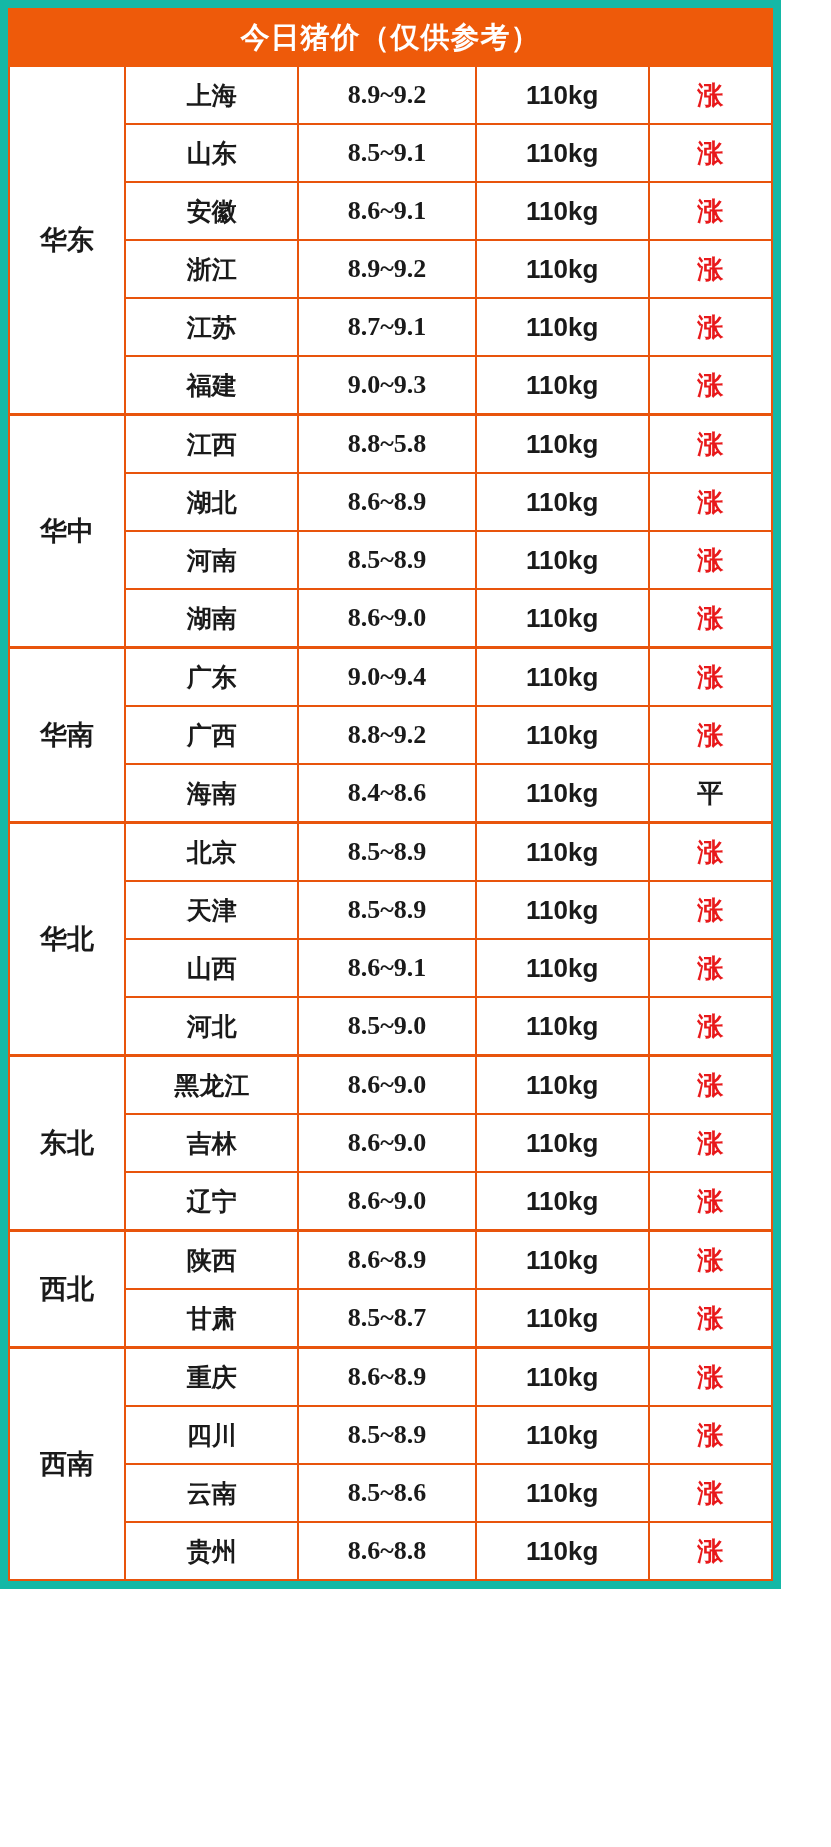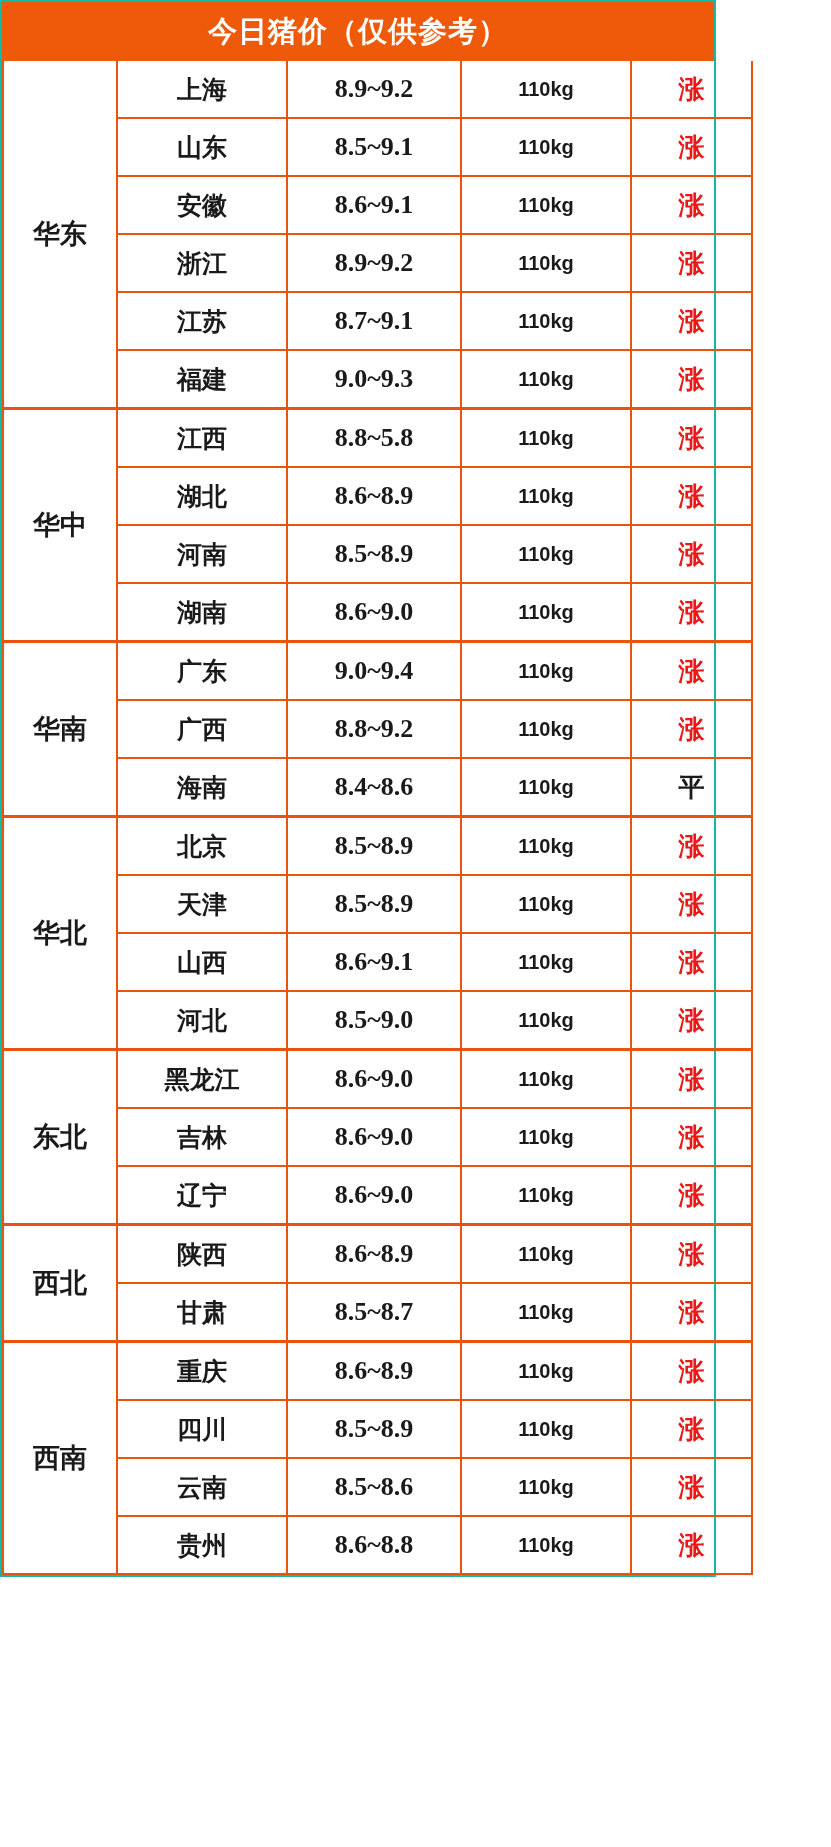--- a/index.html
+++ b/index.html
@@ -5,23 +5,23 @@
   html, body {
     margin: 0;
     padding: 0;
     background: #ffffff;
   }
   body {
     width: 831px;
     font-family: "Liberation Sans", "DejaVu Sans", sans-serif;
   }
   .sheet {
-    width: 716px;
+    width: 781px;
     box-sizing: border-box;
-    border: 2px solid #14b8a6;
+    border: 8px solid #14b8a6;
     background: #ffffff;
   }
   .title-bar {
     background: #ee5a0a;
     color: #ffffff;
     font-size: 29px;
     font-weight: bold;
     text-align: center;
     height: 59px;
     line-height: 59px;
@@ -61,21 +61,21 @@
     width: 168px;
     font-size: 25px;
   }
   td.price {
     width: 172px;
     font-size: 26px;
     font-family: Liberation Serif, serif;
   }
   td.weight {
     width: 168px;
-    font-size: 20px;
+    font-size: 26px;
   }
   td.trend {
     width: 119px;
     font-size: 26px;
     border-right: none;
   }
   td.trend.up {
     color: #e8191b;
   }
   td.trend.flat {

